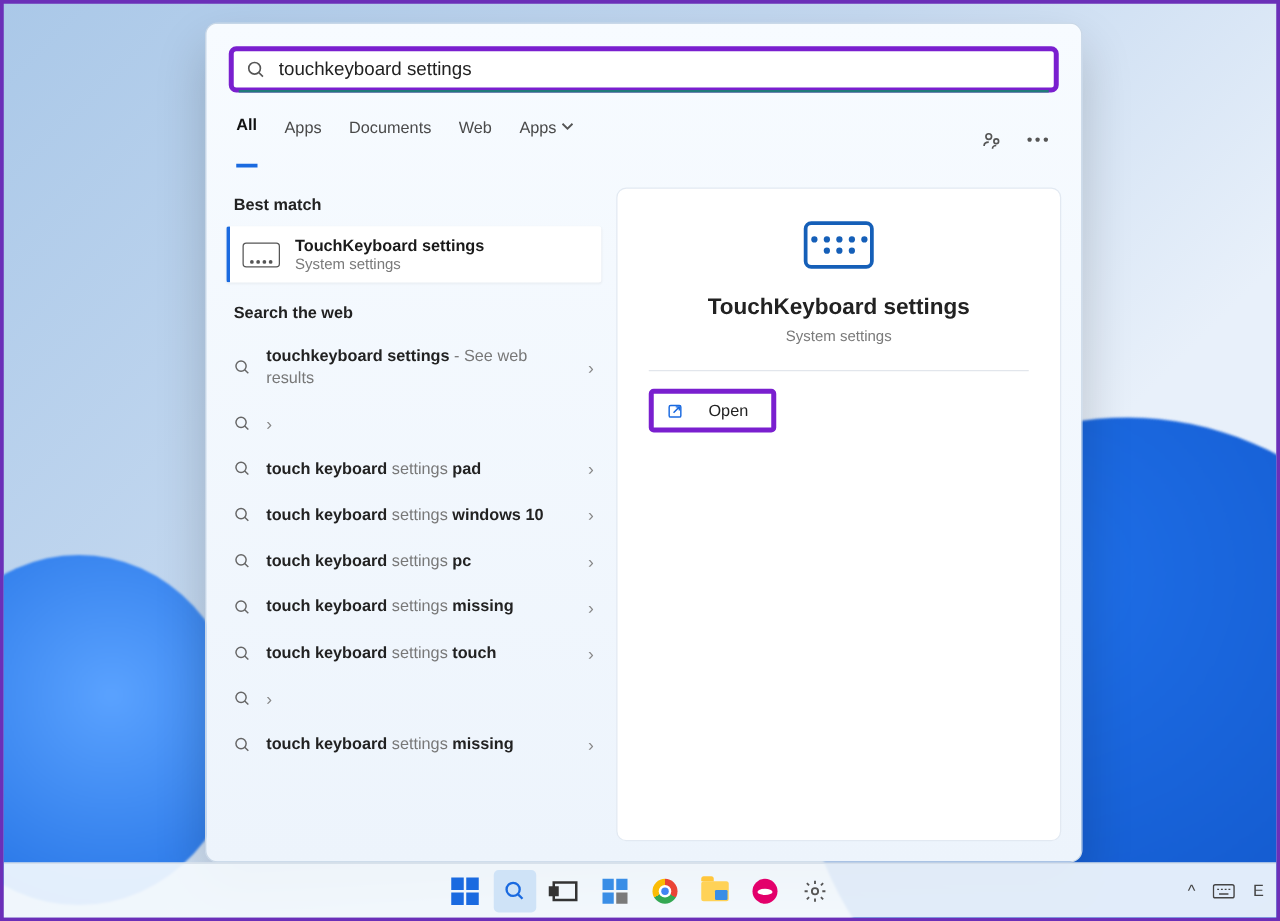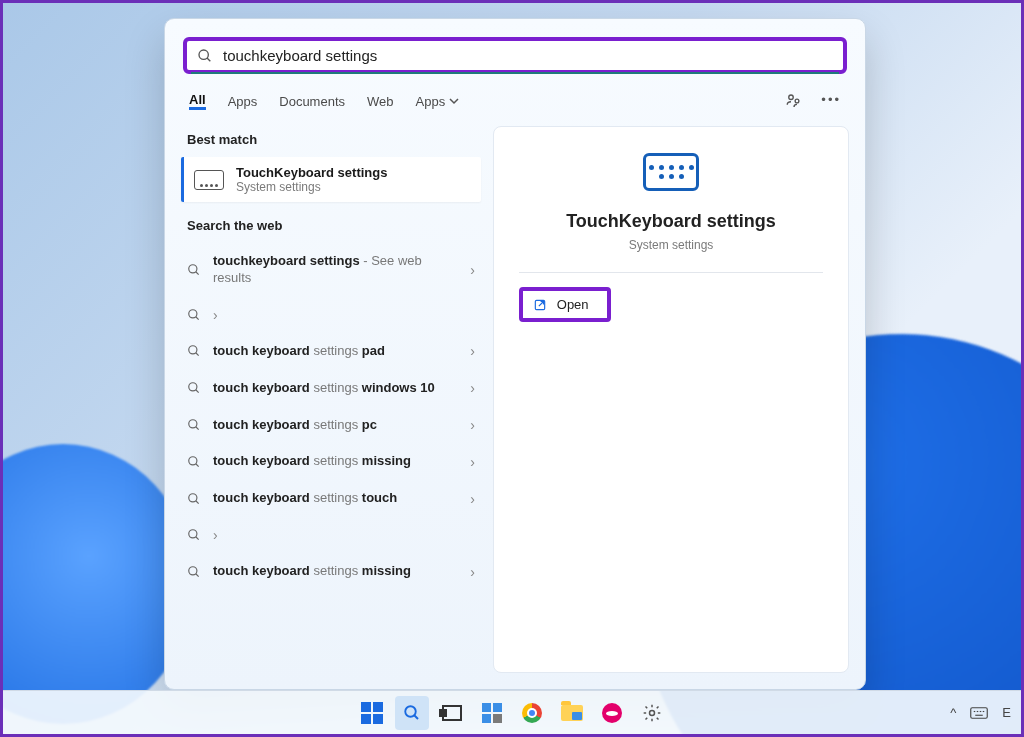--- a/index.html
+++ b/index.html
@@ -41,21 +41,21 @@
   }
   .search-icon-svg { width: 16px; height: 16px; margin-right: 10px; color:#555; }
   .search-input {
     flex: 1; border: none; outline: none; font-size: 15px; color: #222;
     background: transparent;
   }
   .tabs {
     display: flex; align-items: center; gap: 22px;
     padding: 18px 24px 6px 24px; color: #4a4a4a; font-size: 13px;
   }
-  .tab { cursor: pointer; padding-bottom: 0; }
+  .tab { cursor: pointer; padding-bottom: 24px; }
   .tab.active { color: #111; font-weight: 600; border-bottom: 3px solid #1a6ae0; }
   .tab-more { display: inline-flex; align-items: center; gap: 4px; }
   .tabs-right { margin-left: auto; display: flex; gap: 18px; color:#555; }
   .body { flex:1; display: flex; gap: 12px; padding: 10px 16px 16px 16px; overflow:hidden; }
   .left-col { width: 300px; }
   .right-col { flex: 1; background: #fff; border: 1px solid #e2e9f2; border-radius: 8px;
     display: flex; flex-direction: column; align-items: center; padding: 26px 0 0 0; }
   .section-label { font-size: 13px; font-weight: 700; color:#222; margin: 6px 6px 10px 6px; }
   .best-match {
     display: flex; align-items: center; gap: 12px;
@@ -86,21 +86,21 @@
     display:flex; flex-wrap:wrap; justify-content:center; align-content:center;
     gap:4px 5px;
   }
   .kbd-big i { width:5px; height:5px; background:#155fb8; border-radius:50%; display:block; }
   .prev-title { margin-top: 20px; font-size: 18px; font-weight:600; color:#222; }
   .prev-sub   { margin-top: 6px; font-size: 12px; color:#7a7a7a; }
   .hr { width: 86%; height:1px; background:#e2e6ec; margin: 20px 0 14px 0; }
   .open-btn {
     align-self:flex-start; margin-left: 7%;
     border: 4px solid #7a1fcf; border-radius:4px;
-    display:flex; align-items:center; gap:10px;
+    display:flex; align-items:center; gap:20px;
     padding: 6px 18px 6px 10px; background:#fff; cursor:pointer;
     font-size: 13px; color:#222;
   }
   .open-ico { width:14px; height:14px; color:#1a6ae0; }
 
   
   .taskbar {
     position:absolute; left:0; right:0; bottom:0; height:44px;
     background: rgba(243,248,253,.92); border-top:1px solid #d0dae6;
     display:flex; align-items:center;

